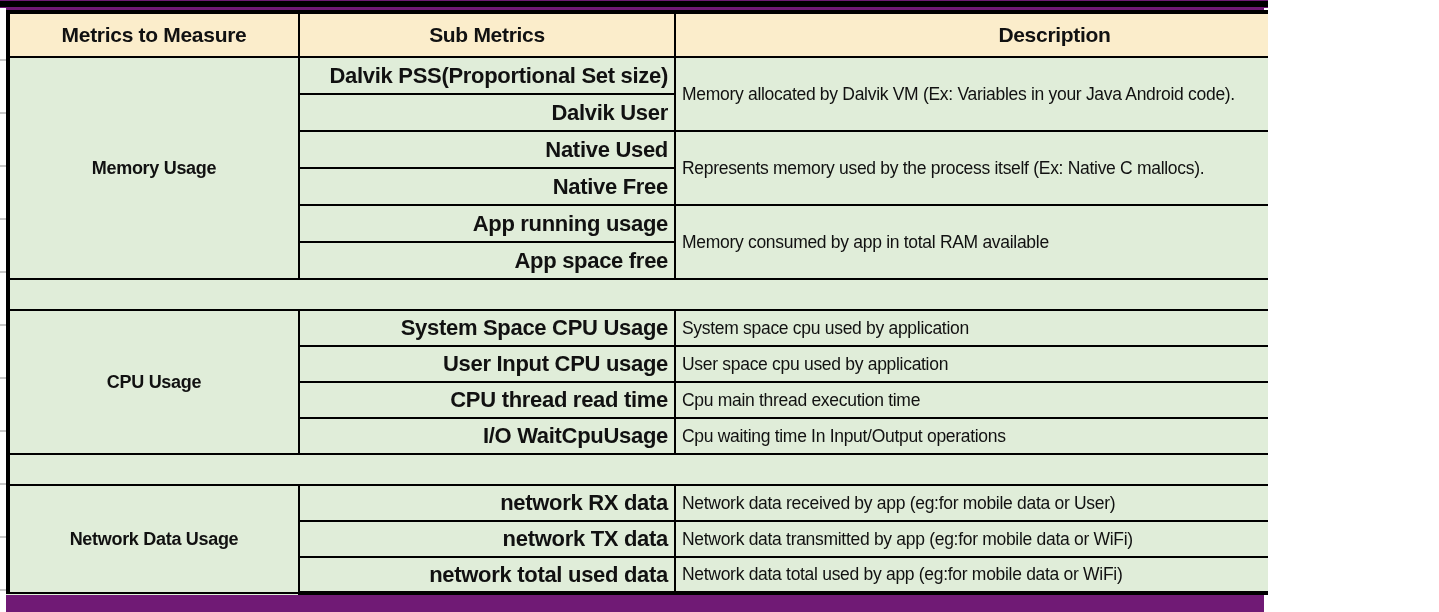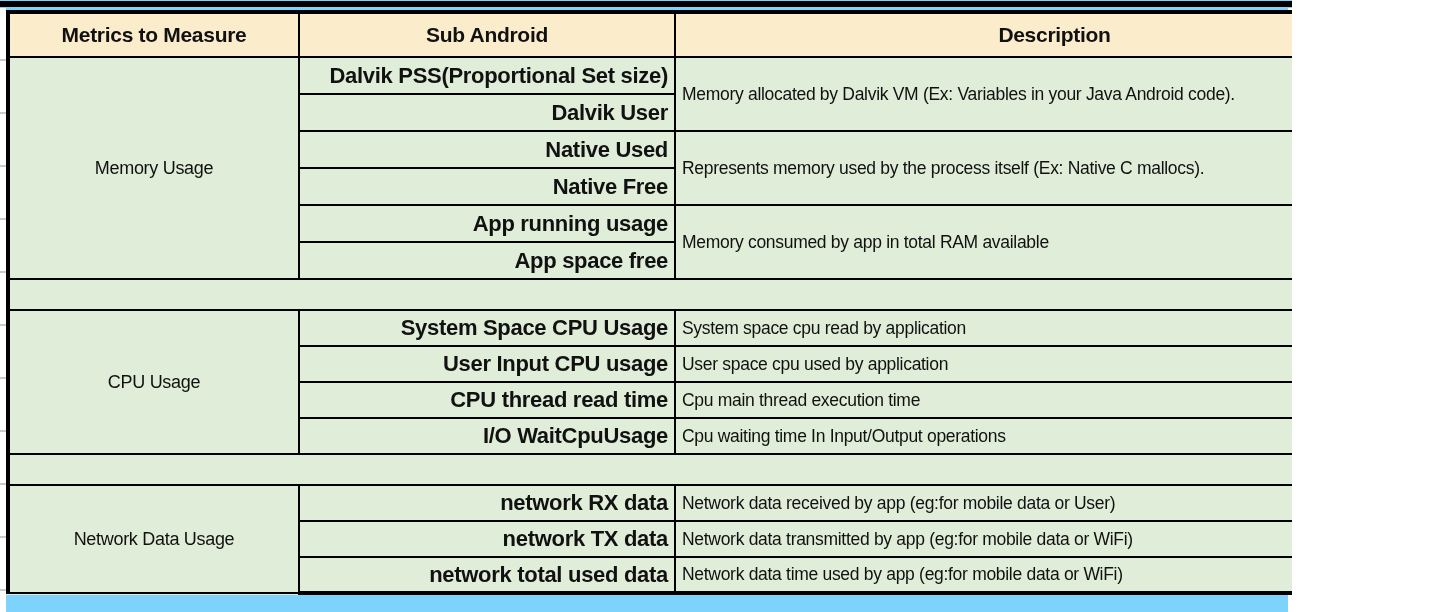--- a/index.html
+++ b/index.html
@@ -5,23 +5,22 @@
   html, body {
     margin: 0;
     padding: 0;
     background: #ffffff;
     font-family: "Liberation Sans", sans-serif;
   }
   .canvas {
     position: relative;
     width: 1268px;
     height: 612px;
-    background: #7dd3fc;
+    background: #701a75;
     overflow: hidden;
-    padding-left: 24px;
   }
   
   .top-bar {
     position: absolute;
     top: 1px; left: 0; right: 0;
     height: 6px;
     background: #000000;
   }
   
   .margin-grid {
@@ -56,21 +55,21 @@
 
   tr.header-row th {
     background: #fbedcb;
     font-weight: bold;
     font-size: 21px;
     text-align: center;
     height: 42px;
   }
   td.metric {
     background: #e0edd9;
-    font-weight: normal;
+    font-weight: bold;
     font-size: 18px;
     text-align: center;
     vertical-align: middle;
   }
   td.sub {
     background: #e0edd9;
     font-weight: bold;
     font-size: 22px;
     text-align: right;
     vertical-align: middle;
@@ -105,21 +104,21 @@
   <table class="metrics">
     <colgroup>
       <col style="width:291px">
       <col style="width:376px">
       <col style="width:760px">
     </colgroup>
 
     <tbody>
         <tr class="header-row">
       <th class="b-left">Metrics to Measure</th>
-      <th>Sub Android</th>
+      <th>Sub Metrics</th>
       <th class="b-right">Description</th>
     </tr>
 
     <tr class="r-mem">
       <td class="metric b-left" rowspan="6">Memory Usage</td>
       <td class="sub">Dalvik PSS(Proportional Set size)</td>
       <td class="desc b-right" rowspan="2">Memory allocated by Dalvik VM (Ex: Variables in your Java Android code).</td>
     </tr>
     <tr class="r-mem">
       <td class="sub">Dalvik User</td>
@@ -139,21 +138,21 @@
       <td class="sub">App space free</td>
     </tr>
 
     <tr>
       <td class="spacer b-left b-right" colspan="3"></td>
     </tr>
 
     <tr class="r-cpu">
       <td class="metric b-left" rowspan="4">CPU Usage</td>
       <td class="sub">System Space CPU Usage</td>
-      <td class="desc b-right">System space cpu read by application</td>
+      <td class="desc b-right">System space cpu used by application</td>
     </tr>
     <tr class="r-cpu">
       <td class="sub">User Input CPU usage</td>
       <td class="desc b-right">User  space cpu used by application</td>
     </tr>
     <tr class="r-cpu">
       <td class="sub">CPU thread read time</td>
       <td class="desc b-right">Cpu main thread execution time</td>
     </tr>
     <tr class="r-cpu">
@@ -169,17 +168,17 @@
       <td class="metric b-left" rowspan="3">Network Data Usage</td>
       <td class="sub">network RX data</td>
       <td class="desc b-right">Network data received by app (eg:for mobile data or User)</td>
     </tr>
     <tr class="r-net">
       <td class="sub">network TX data</td>
       <td class="desc b-right">Network data transmitted by app (eg:for mobile data or WiFi)</td>
     </tr>
     <tr class="r-net last-row">
       <td class="sub">network total used data</td>
-      <td class="desc b-right">Network data time used by app (eg:for mobile data or WiFi)</td>
+      <td class="desc b-right">Network data total used by app (eg:for mobile data or WiFi)</td>
     </tr>
   </tbody>
     </table>
 </div>
 
 </body></html>

